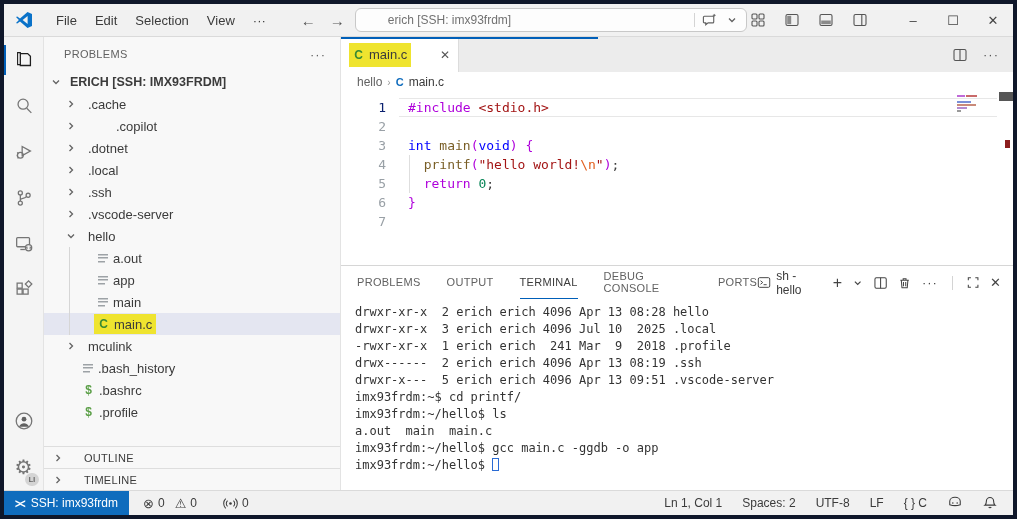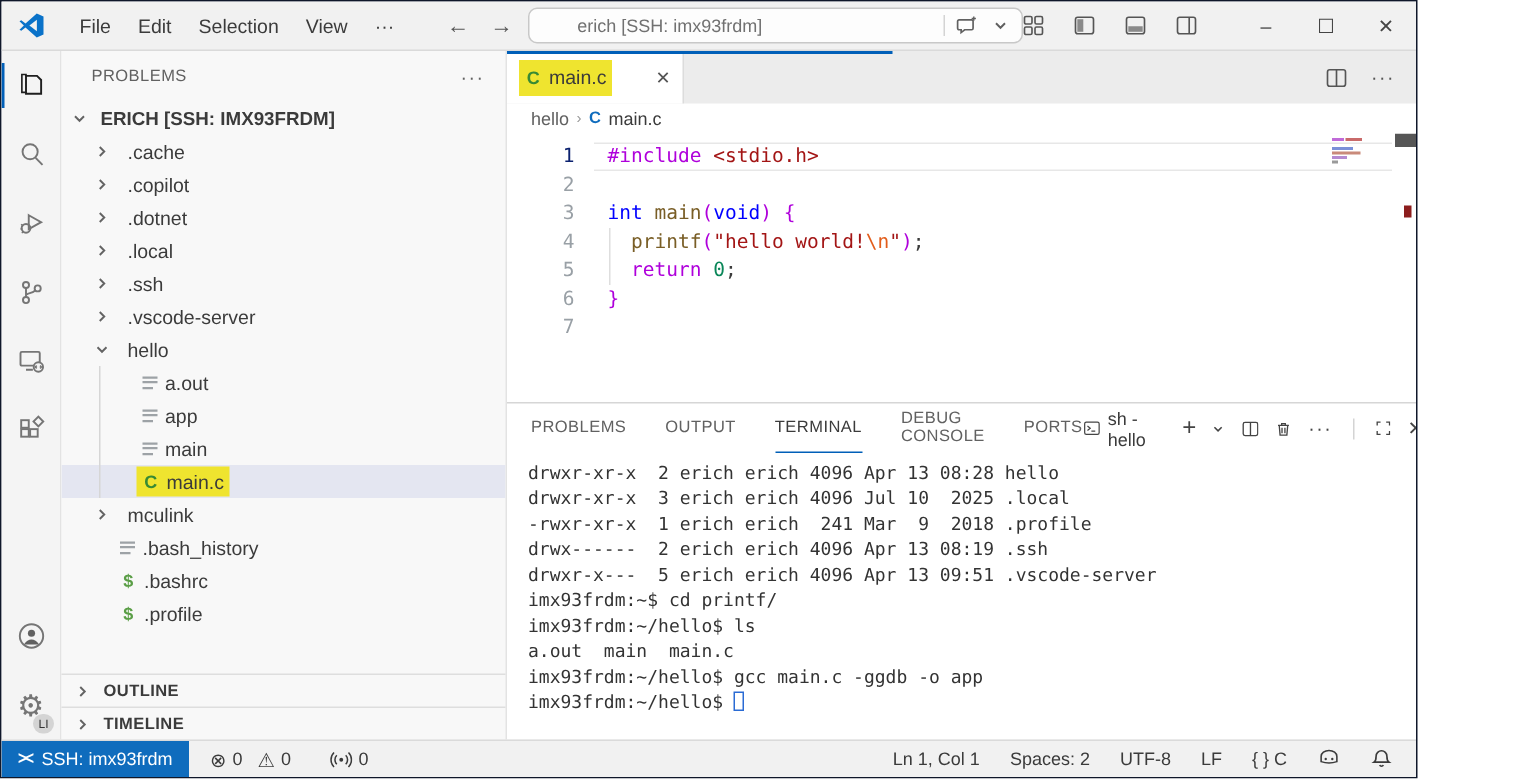--- a/index.html
+++ b/index.html
@@ -1,18 +1,18 @@
 <!DOCTYPE html>
 <html><head>
 <meta charset="utf-8">
 <style>
   * { margin:0; padding:0; box-sizing:border-box; }
   html,body { width:1017px; height:519px; background:#fff; }
   body { font-family:"Liberation Sans", sans-serif; font-size:13px; color:#3b3b3b; }
-  .window { position:relative; width:945px; height:519px; background:#fff; border:1px solid #0f172a; overflow:hidden; display:flex; flex-direction:column; }
+  .window { position:relative; width:1017px; height:519px; background:#fff; border:4px solid #0f172a; overflow:hidden; display:flex; flex-direction:column; }
 
   
   .titlebar { height:33px; background:#f1f1f1; border-bottom:1px solid #dadada; display:flex; align-items:center; flex:0 0 33px; }
   .vsc-logo { width:18px; height:18px; margin-left:11px; flex:0 0 18px; }
   .menubar { display:flex; margin-left:14px; }
   .menu-item { padding:4px 9px; border-radius:5px; color:#3b3b3b; cursor:default; }
   .nav-arrows { display:flex; gap:14px; margin-left:26px; color:#555; font-size:15px; }
   .command-center { margin-left:10px; width:392px; height:24px; background:#fdfdfd; border:1px solid #c8c8c8; border-radius:6px; display:flex; align-items:center; color:#717171; font-size:12px; }
   .cc-title { padding-left:32px; flex:1; white-space:nowrap; overflow:hidden; }
   .cc-sep { width:1px; height:14px; background:#d4d4d4; margin:0 7px; }
@@ -46,21 +46,21 @@
   .hl-yellow { background:#efe42f; }
   .tree-label { margin-left:5px; }
   .tree-row.root-row .tree-label { font-weight:bold; font-size:12.5px; margin-left:2px; }
   .file-icon { display:inline-block; width:10px; height:9px; background:
       linear-gradient(#9da2a6,#9da2a6) 0 0/10px 1.5px no-repeat,
       linear-gradient(#9da2a6,#9da2a6) 0 3.5px/10px 1.5px no-repeat,
       linear-gradient(#9da2a6,#9da2a6) 0 7px/7px 1.5px no-repeat; }
   .icon-c { color:#388a34; font-weight:bold; font-size:12px; width:11px; text-align:center; }
   .icon-sh { color:#5a9e46; font-weight:bold; font-size:12px; width:11px; text-align:center; }
   .sb-section { height:22px; border-top:1px solid #dedede; display:flex; align-items:center; padding-left:6px; flex:0 0 22px; }
-  .sb-section .lbl { font-weight:bold; font-size:11px; color:#3b3b3b; margin-left:6px; letter-spacing:0.3px; }
+  .sb-section .lbl { font-weight:normal; font-size:11px; color:#3b3b3b; margin-left:18px; letter-spacing:0.3px; }
 
   
   .editor-region { flex:1; display:flex; flex-direction:column; min-width:0; }
   .tabbar { height:35px; background:#ececec; display:flex; position:relative; flex:0 0 35px; }
   .tab-topline { position:absolute; top:0; left:0; width:257px; height:2px; background:#005fb8; }
   .tab { width:118px; background:#fff; border-right:1px solid #dcdcdc; display:flex; align-items:center; padding:0 8px; }
   .tab .row-main { height:24px; }
   .tab-close { margin-left:auto; color:#555; font-size:12px; }
   .tab-label { margin-left:5px; }
   .tab-actions { margin-left:auto; display:flex; align-items:center; gap:16px; padding-right:14px; color:#555; }
@@ -246,21 +246,21 @@
           <div class="tree-row" style="padding-left: 19px;">
             <span class="chev">
               <svg width="10" height="10" viewBox="0 0 10 10">
                 <path d="M3.5 2 L6.5 5 L3.5 8" fill="none" stroke="#646464" stroke-width="1.3"></path>
               </svg>
             </span>
             <span class="row-main">
               <span class="tree-label">.cache</span>
             </span>
           </div>
-          <div class="tree-row" style="padding-left: 19px;">
+          <div class="tree-row" style="padding-left: 19px; gap: 28px;">
             <span class="chev">
               <svg width="10" height="10" viewBox="0 0 10 10">
                 <path d="M3.5 2 L6.5 5 L3.5 8" fill="none" stroke="#646464" stroke-width="1.3"></path>
               </svg>
             </span>
             <span class="row-main">
               <span class="tree-label">.copilot</span>
             </span>
           </div>
           <div class="tree-row" style="padding-left: 19px;">

